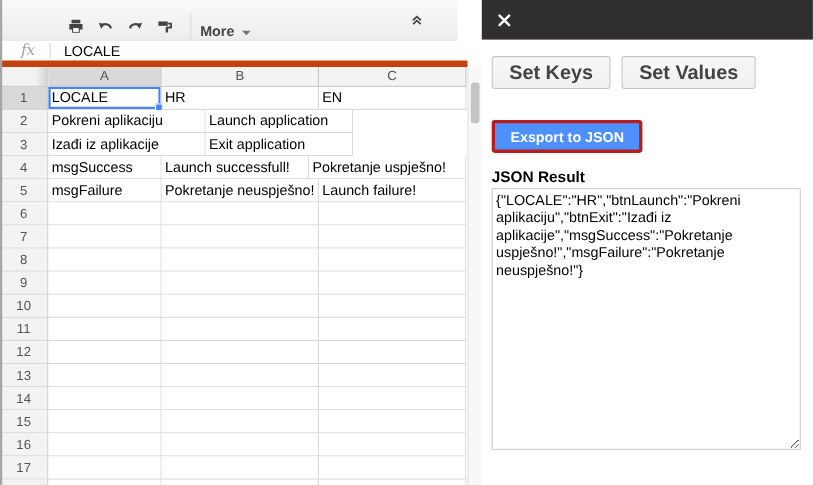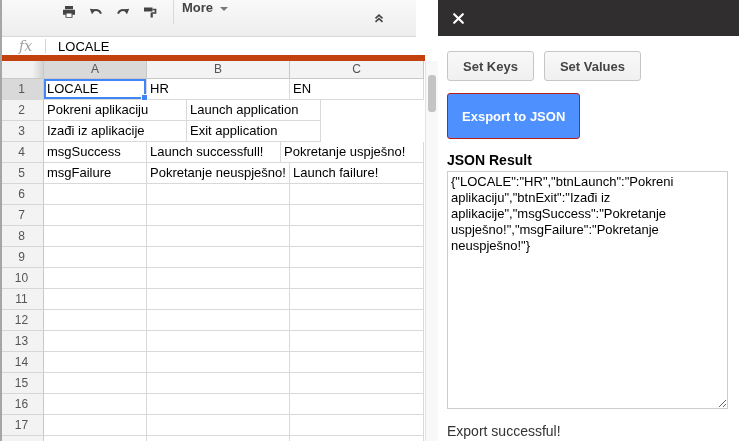--- a/index.html
+++ b/index.html
@@ -5,21 +5,21 @@
   * { box-sizing: border-box; margin: 0; padding: 0; }
   body { font-family: "Liberation Sans", sans-serif; background: #fff; }
   .app { position: relative; width: 739px; height: 441px; overflow: hidden; background: #fff; }
   .window-edge { position: absolute; left: 0; top: 0; width: 2px; height: 441px; background: #a6a6a6; z-index: 50; }
 
   
   .sheet { position: absolute; left: 0; top: 0; width: 438px; height: 441px; }
 
   .toolbar { position: absolute; left: 0; top: 0; width: 416px; height: 37px;
     background: linear-gradient(#f9f9f9, #ededed); border-bottom: 1px solid #d8d8d8;
-    display: flex; align-items: flex-start; padding-left: 58px; }
+    display: flex; align-items: flex-end; padding-left: 58px; }
   .tb-btn { width: 22px; height: 24px; margin-right: 5px; border: none; background: transparent;
     display: flex; align-items: center; justify-content: center; cursor: pointer; }
   .tb-sep { width: 1px; height: 24px; background: #d9d9d9; margin: 0 8px 0 7px; }
   .more { display: flex; align-items: center; cursor: pointer; }
   .more-label { font-size: 13px; font-weight: bold; color: #444; }
   .caret { width: 0; height: 0; border-left: 4px solid transparent; border-right: 4px solid transparent;
     border-top: 4px solid #777; margin-left: 7px; margin-top: 2px; }
   .collapse { position: absolute; left: 368px; top: 7px; width: 22px; height: 22px;
     display: flex; align-items: center; justify-content: center; cursor: pointer; }
 
@@ -60,22 +60,22 @@
 
   
   .panel { position: absolute; left: 438px; top: 0; width: 301px; height: 441px; background: #fff; }
   .panel-header { height: 36px; background: #302e2e; display: flex; align-items: center; padding: 0 11px 0 12px; }
   .panel-title { color: #fff; font-size: 15px; font-weight: bold; flex: 1; }
   .close { width: 16px; height: 16px; display: flex; align-items: center; justify-content: center; cursor: pointer; }
   .panel-body { padding: 15px 11px 0 9px; }
   .btn-row { display: flex; gap: 10px; }
   .gbtn { height: 30px; padding: 0 15px; background: linear-gradient(#f8f8f8, #f0f0f0);
     border: 1px solid #c6c6c6; border-radius: 3px; font-family: "Liberation Sans", sans-serif;
-    font-size: 13px; font-weight: bold; color: #444; cursor: pointer; }
-  .bluebtn { margin-top: 12px; height: 46px; padding: 0 14px; background: #4d90fe; border: 1px solid #b91c1c;
+    font-size: 18px; font-weight: bold; color: #444; cursor: pointer; }
+  .bluebtn { margin-top: 28px; height: 30px; padding: 0 14px; background: #4d90fe; border: 3px solid #b91c1c;
     border-radius: 3px; font-family: "Liberation Sans", sans-serif; font-size: 13px; font-weight: bold;
     color: #fff; cursor: pointer; display: block; }
   .json-label { margin-top: 13px; font-size: 14px; font-weight: bold; color: #000; }
   .json-area { margin-top: 3px; width: 281px; height: 238px; border: 1px solid #ccc; padding: 2px 3px;
     font-family: "Liberation Sans", sans-serif; font-size: 13px; line-height: 16px; color: #000;
     resize: both; background: #fff; display: block; }
   .status { margin-top: 14px; font-size: 14px; color: #333; }
 </style>
 </head>
 <body>
@@ -262,16 +262,15 @@
       </span>
     </div>
     <div class="panel-body">
       <div class="btn-row">
         <button class="gbtn">Set Keys</button>
         <button class="gbtn">Set Values</button>
       </div>
       <button class="bluebtn">Exsport to JSON</button>
       <div class="json-label">JSON Result</div>
       <textarea class="json-area" spellcheck="false" style="">{"LOCALE":"HR","btnLaunch":"Pokreni aplikaciju","btnExit":"Izađi iz aplikacije","msgSuccess":"Pokretanje uspješno!","msgFailure":"Pokretanje neuspješno!"}</textarea>
-      <div class="status">Export successful!</div>
     </div>
   </div>
 </div>
 
 </body></html>

